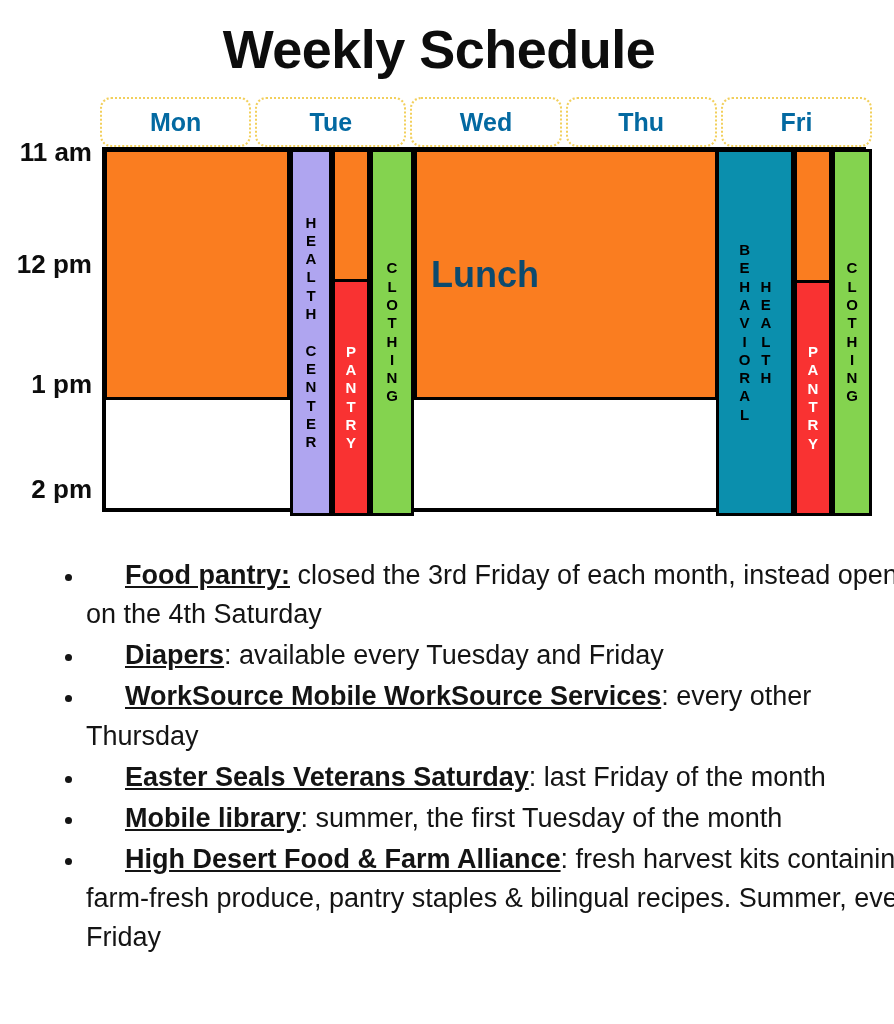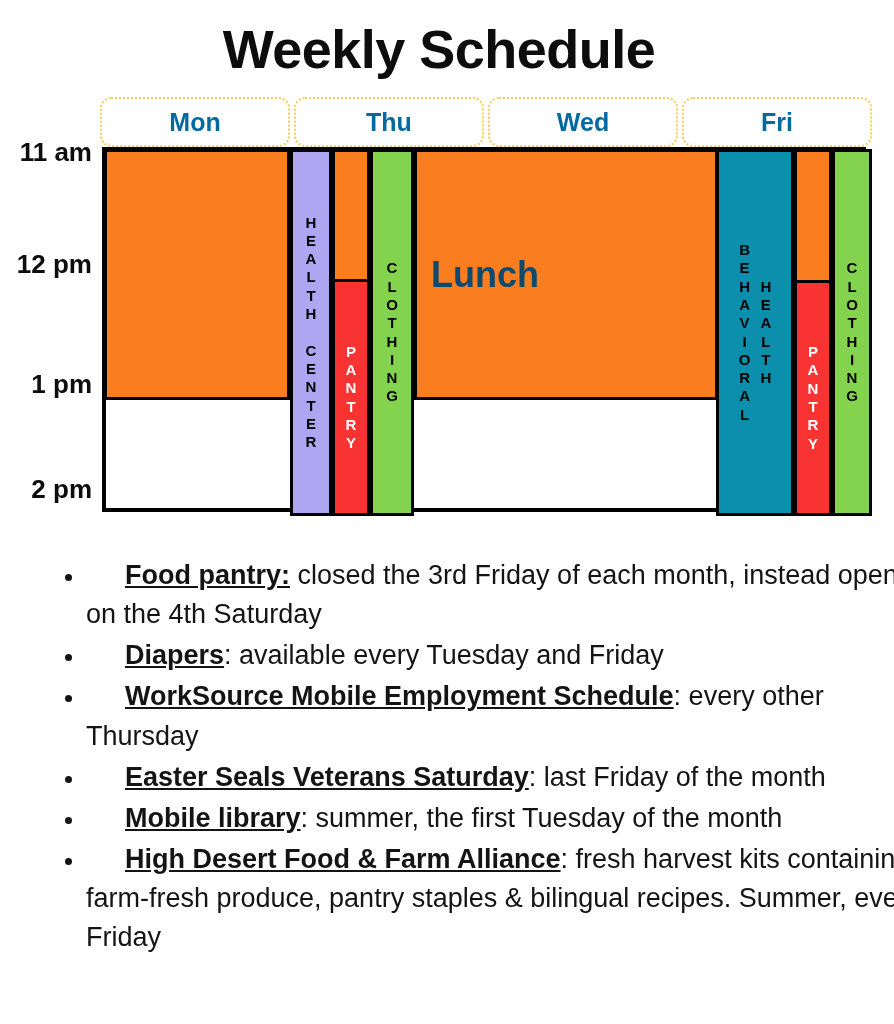--- a/index.html
+++ b/index.html
@@ -142,22 +142,23 @@
     margin-left: 39px;
   }
 </style>
 </head>
 <body>
 
 <div id="page-title">Weekly Schedule</div>
 
 <div id="day-tabs">
   <div class="day-tab">Mon</div>
+  <div class="day-tab">Tue</div>
+  <div class="day-tab">Wed</div>
   <div class="day-tab">Thu</div>
-  <div class="day-tab">Wed</div>
   <div class="day-tab">Fri</div>
 </div>
 
 <div class="time-label" style="top:137px;">11 am</div>
 <div class="time-label" style="top:249px;">12 pm</div>
 <div class="time-label" style="top:369px;">1 pm</div>
 <div class="time-label" style="top:474px;">2 pm</div>
 
 <div id="schedule-grid">
 
@@ -260,17 +261,17 @@
         <span>N</span>
         <span>G</span>
     </div>
   </div>
 
 </div>
 
 <ul id="notes-list">
   <li><span class="lead">Food pantry:</span><span> closed the 3rd Friday of each month, instead open on the 4th Saturday</span></li>
   <li><span class="lead">Diapers</span><span>: available every Tuesday and Friday</span></li>
-  <li><span class="lead">WorkSource Mobile Employment Schedule</span><span>: every other Thursday</span></li>
+  <li><span class="lead">WorkSource Mobile WorkSource Services</span><span>: every other Thursday</span></li>
   <li><span class="lead">Easter Seals Veterans Saturday</span><span>: last Friday of the month</span></li>
   <li><span class="lead">Mobile library</span><span>: summer, the first Tuesday of the month</span></li>
   <li><span class="lead">High Desert Food &amp; Farm Alliance</span><span>:  fresh harvest kits containing   farm-fresh produce, pantry staples &amp; bilingual recipes. Summer,  every Friday</span></li>
 </ul>
 
 </body></html>

